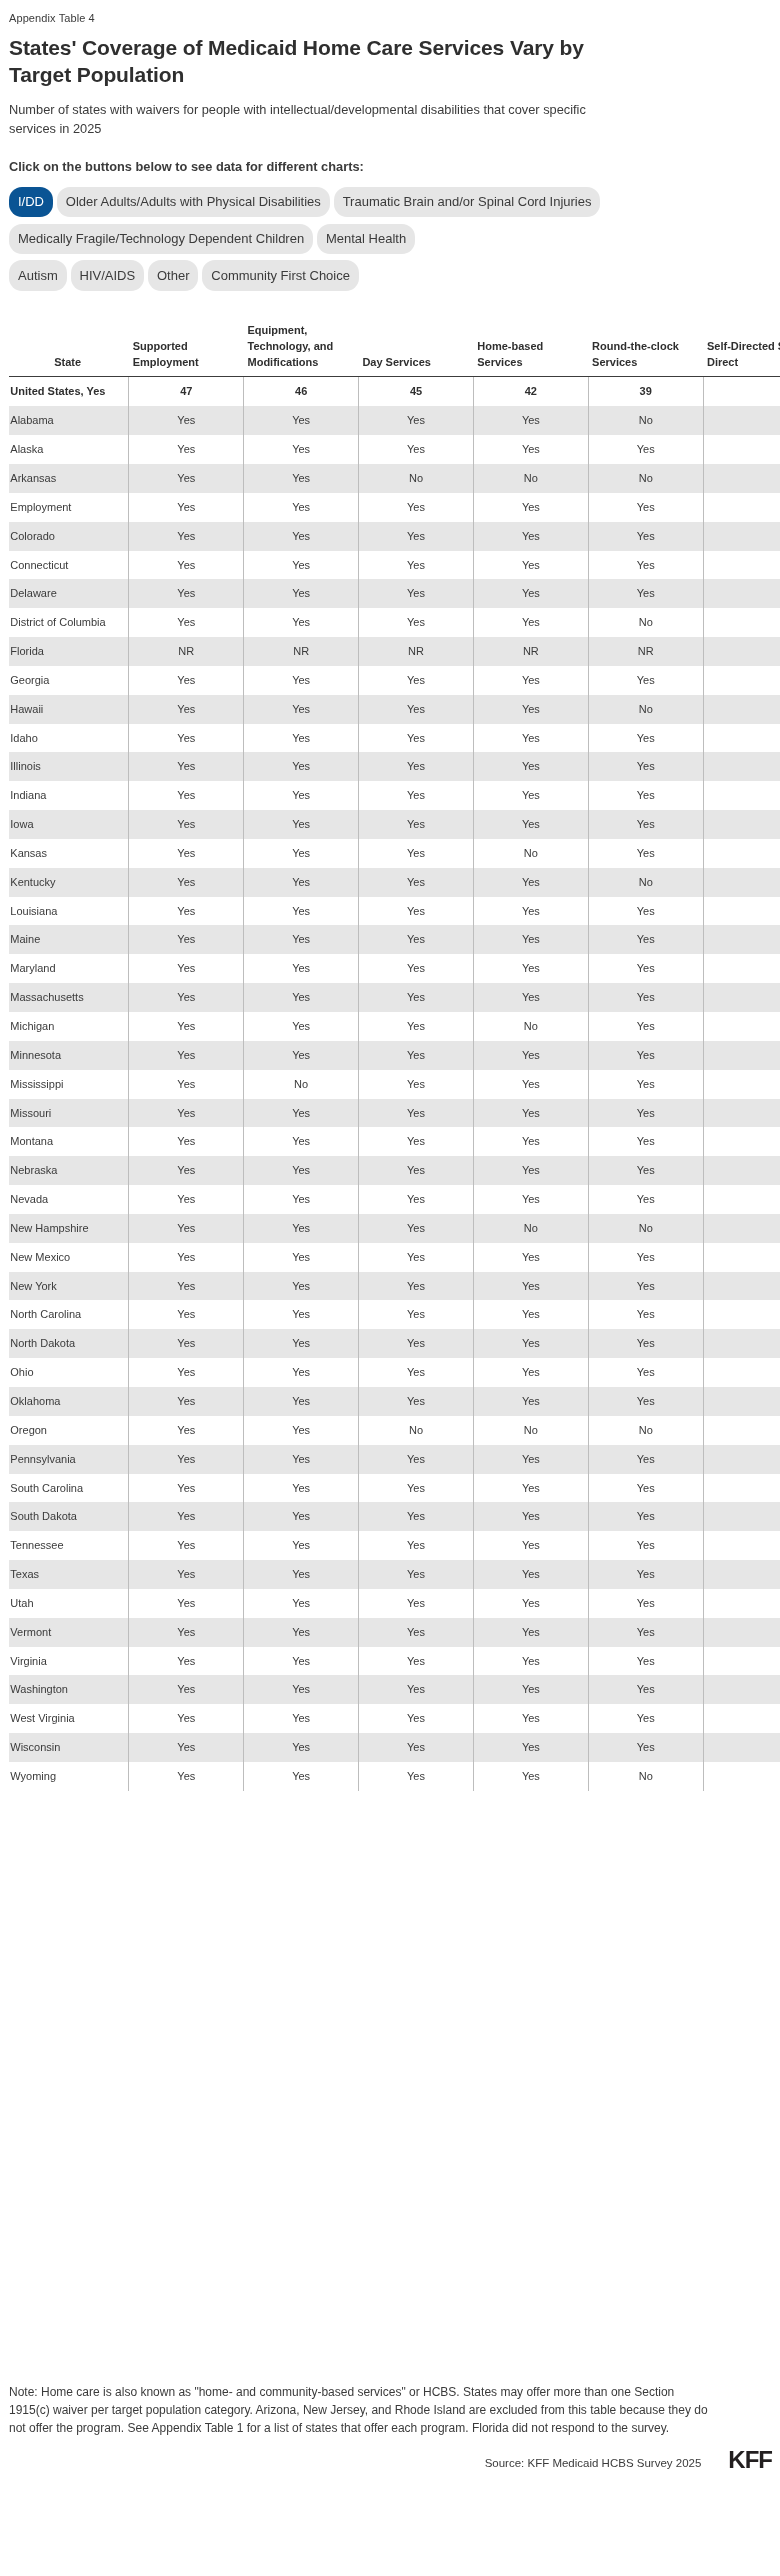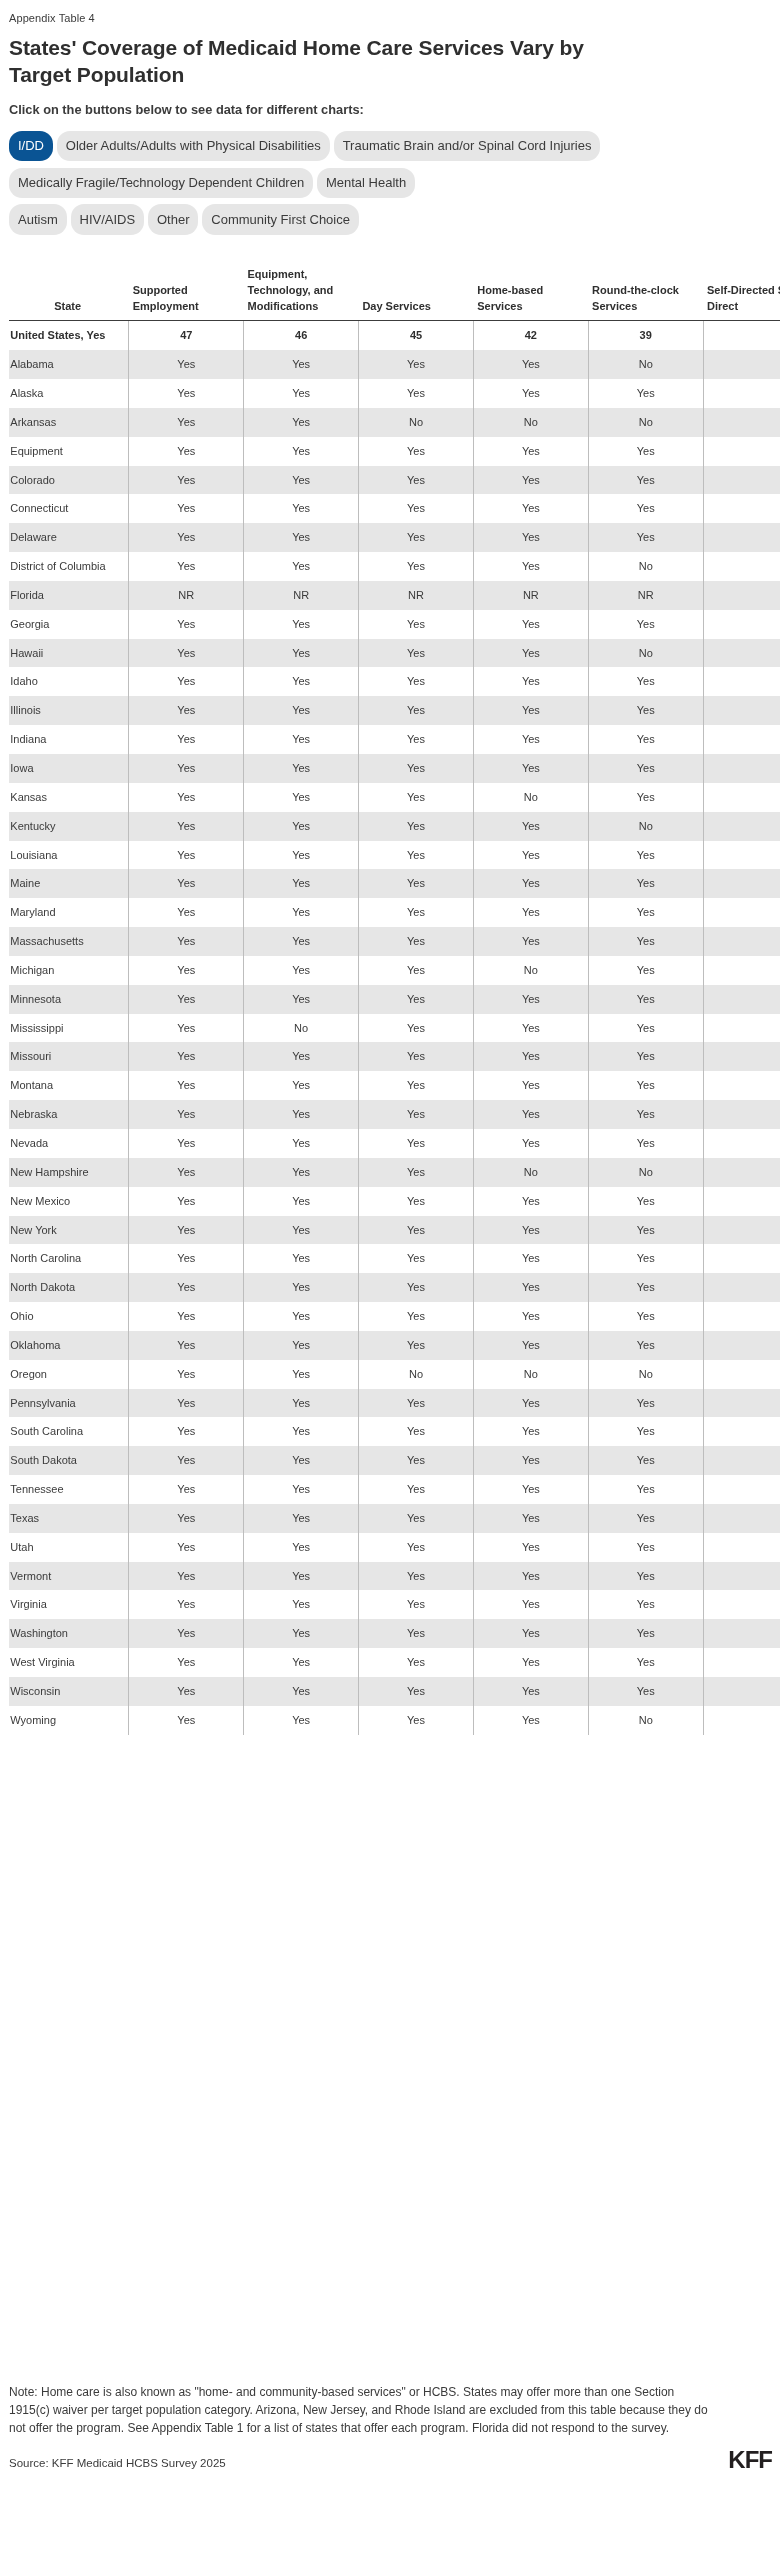--- a/index.html
+++ b/index.html
@@ -157,22 +157,23 @@
   .note {
     font-size: 12px;
     color: #3b3b3b;
     line-height: 1.52;
     max-width: 704px;
     margin: 0 0 11.5px 0;
   }
   .source-row {
     display: flex;
     align-items: flex-end;
-    justify-content: space-between;
+    justify-content: flex-end;
     max-width: 763px;
+    gap: 27px;
   }
   .source {
     font-size: 11.5px;
     color: #3b3b3b;
     line-height: 1.4;
   }
   .kff-logo {
     font-size: 24px;
     font-weight: bold;
     color: #231f20;
@@ -182,20 +183,21 @@
   }
 </style>
 </head>
 <body>
 
 <div class="page">
 
   <div class="pad">
     <div class="eyebrow">Appendix Table 4</div>
     <h1 class="title">States' Coverage of Medicaid Home Care Services Vary by Target Population</h1>
+    <div class="subtitle">Number of states with waivers for people with intellectual/developmental disabilities that cover specific services in 2025</div>
     <div class="prompt">Click on the buttons below to see data for different charts:</div>
 
     <div class="btn-rows">
       <div class="btn-row">
         <button class="btn active">I/DD</button><button class="btn">Older Adults/Adults with Physical Disabilities</button><button class="btn">Traumatic Brain and/or Spinal Cord Injuries</button>
       </div>
       <div class="btn-row">
         <button class="btn">Medically Fragile/Technology Dependent Children</button><button class="btn">Mental Health</button>
       </div>
       <div class="btn-row">
@@ -257,21 +259,21 @@
           <tr class="shaded">
             <td class="state-cell">Arkansas</td>
             <td>Yes</td>
             <td>Yes</td>
             <td>No</td>
             <td>No</td>
             <td>No</td>
             <td></td>
           </tr>
           <tr>
-            <td class="state-cell">Equipment</td>
+            <td class="state-cell">Employment</td>
             <td>Yes</td>
             <td>Yes</td>
             <td>Yes</td>
             <td>Yes</td>
             <td>Yes</td>
             <td></td>
           </tr>
           <tr class="shaded">
             <td class="state-cell">Colorado</td>
             <td>Yes</td>

